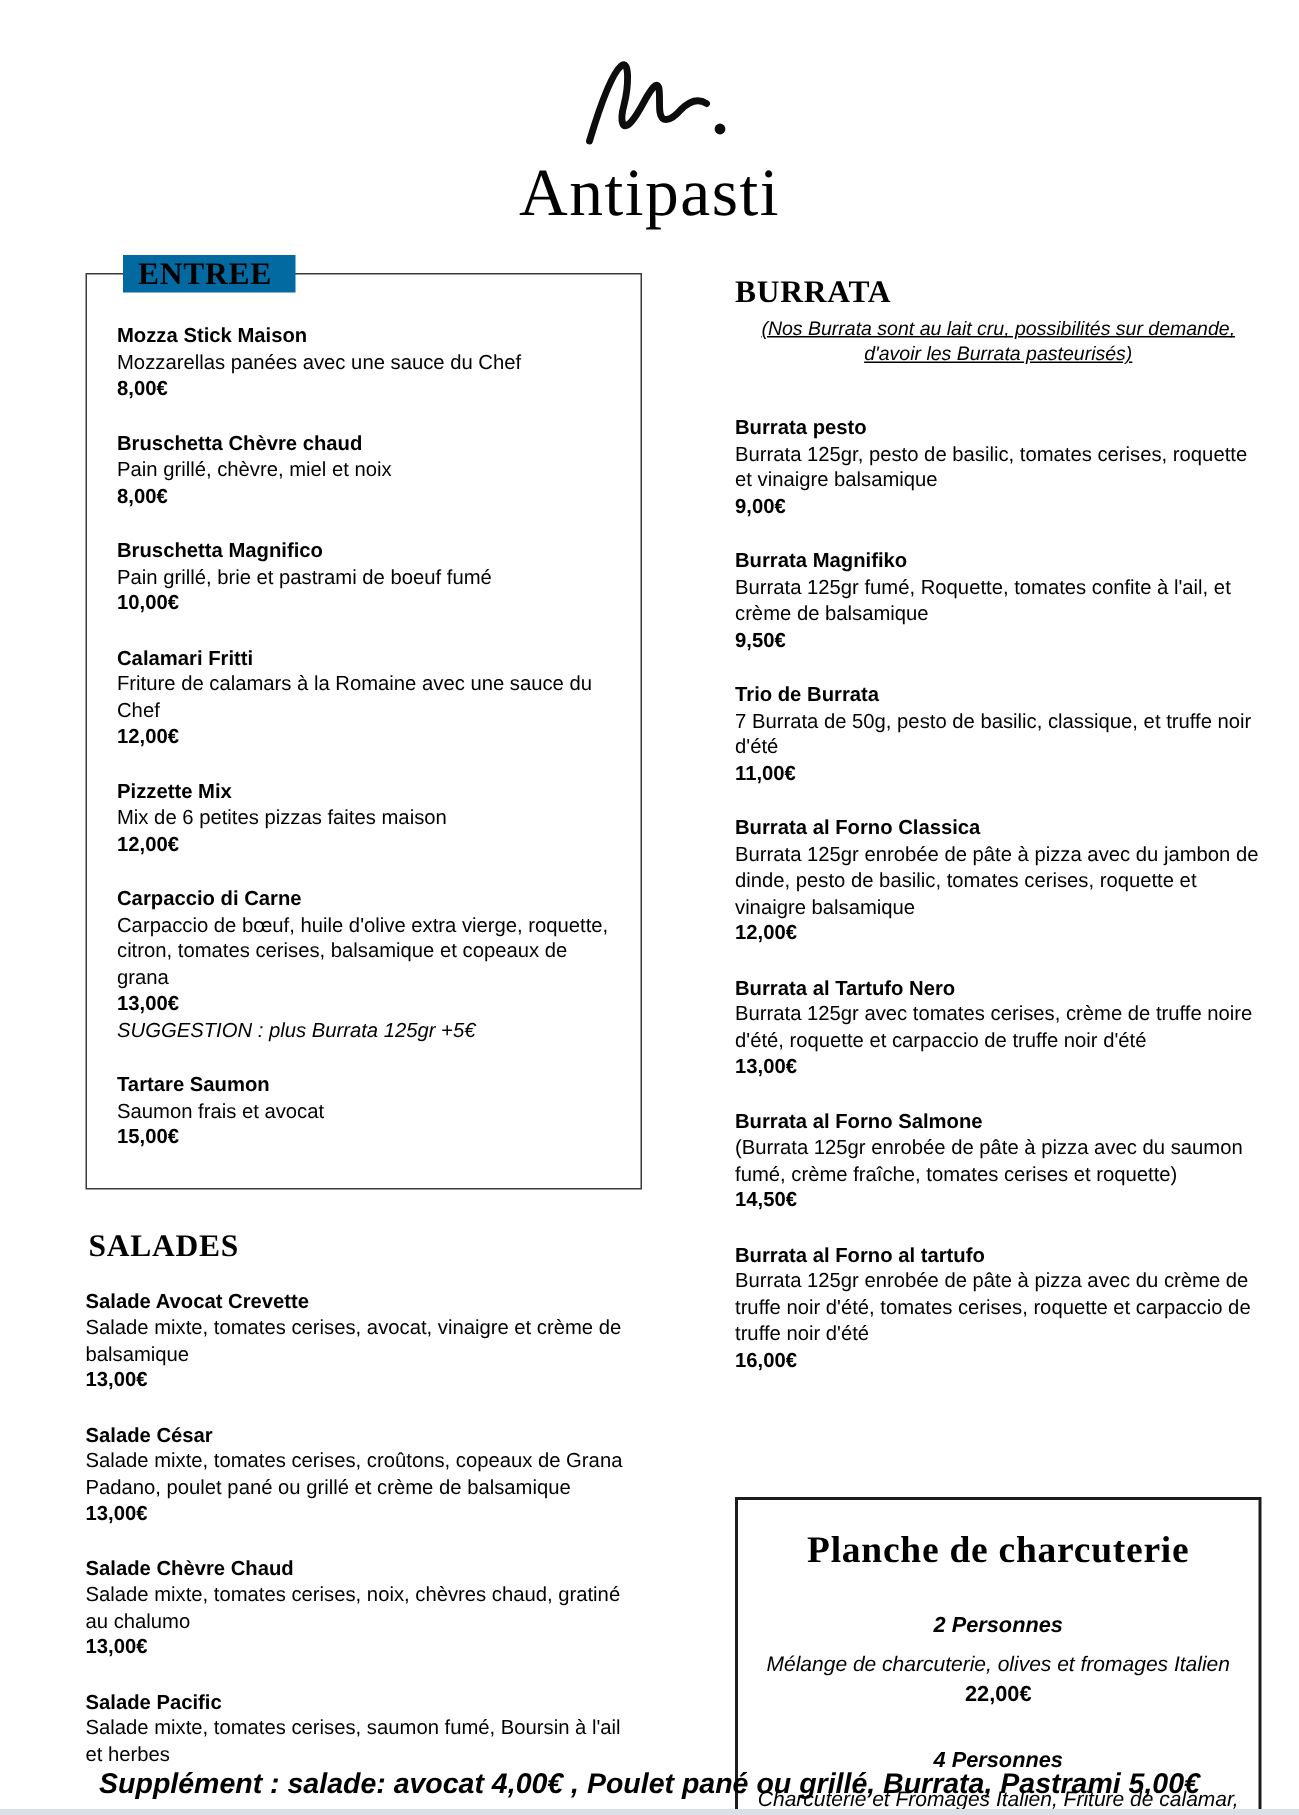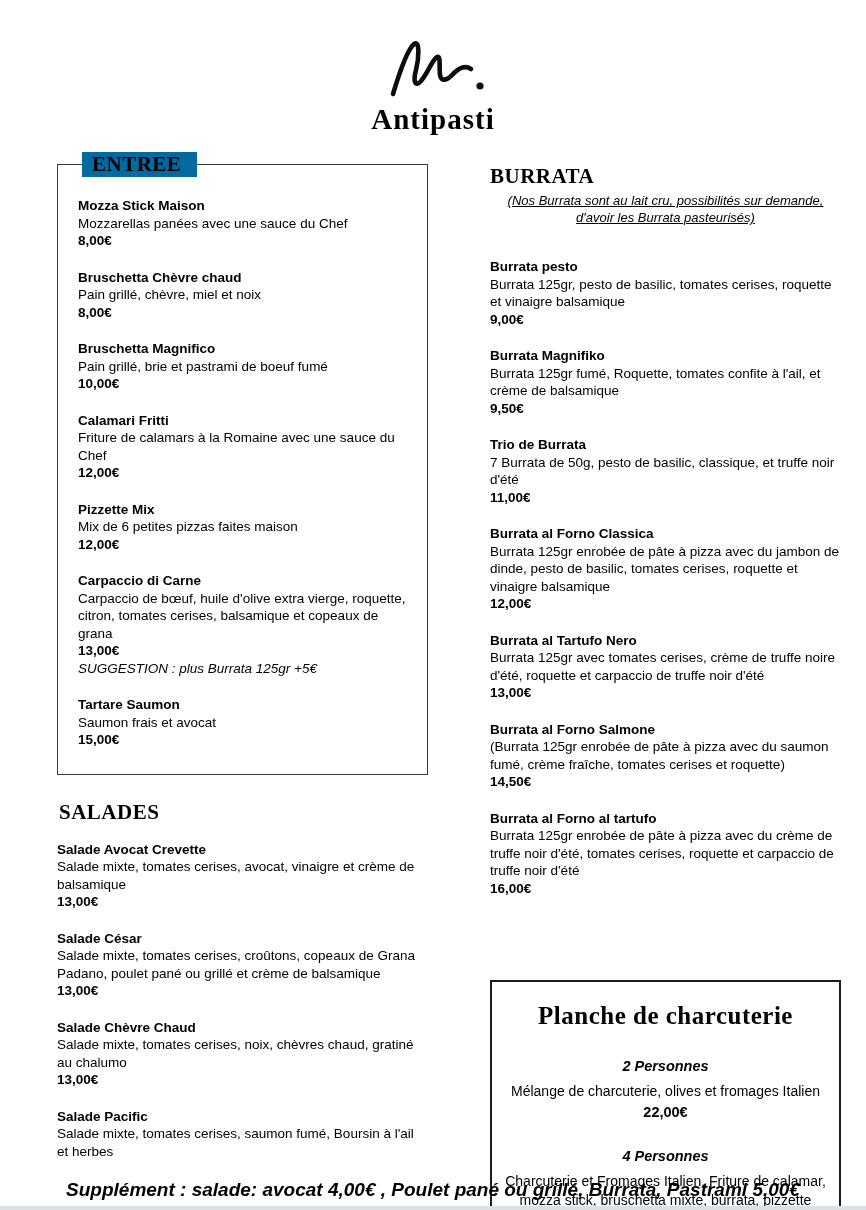--- a/index.html
+++ b/index.html
@@ -8,22 +8,22 @@
     width: 866px; height: 1210px;
     position: relative;
     font-family: "Liberation Sans", sans-serif;
     color: #000;
     overflow: hidden;
   }
   .logo-wrap { text-align: center; padding-top: 34px; }
   .squiggle { display: inline-block; }
   .page-title {
     font-family: "Liberation Serif", "DejaVu Serif", serif;
-    font-weight: bold;
-    font-size: 29px;
+    font-weight: normal;
+    font-size: 45px;
     text-align: center;
     letter-spacing: 1px;
     margin-top: 0px;
     line-height: 1.05;
   }
   .columns {
     display: flex;
     margin-top: 30px;
     padding-left: 57px;
     padding-right: 25px;
@@ -81,21 +81,21 @@
   .planche-title {
     font-family: "Liberation Serif", "DejaVu Serif", serif;
     font-weight: bold;
     font-size: 25px;
     letter-spacing: 0.5px;
     margin: 6px 0 28px 0;
   }
   .p-option { margin-bottom: 4px; }
   .p-option + .p-option { margin-top: 28px; }
   .p-label { font-weight: bold; font-style: italic; font-size: 14.5px; margin-bottom: 8px; }
-  .p-desc { font-size: 14px; line-height: 19.5px; }
+  .p-desc { font-size: 14px; line-height: 19.5px; font-style: italic; }
   .p-price { font-weight: bold; font-size: 14.5px; margin-top: 2px; }
 
   .footer-note {
     position: absolute;
     left: 0; right: 0;
     bottom: 9px;
     text-align: center;
     font-weight: bold;
     font-style: italic;
     font-size: 19px;

